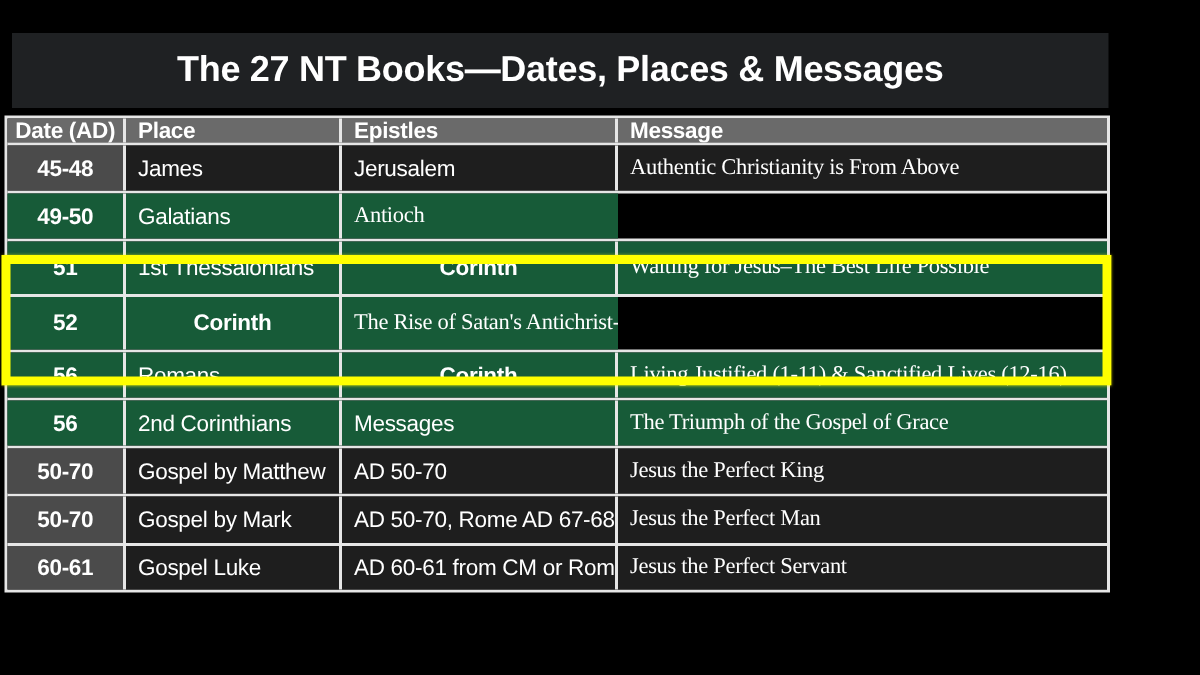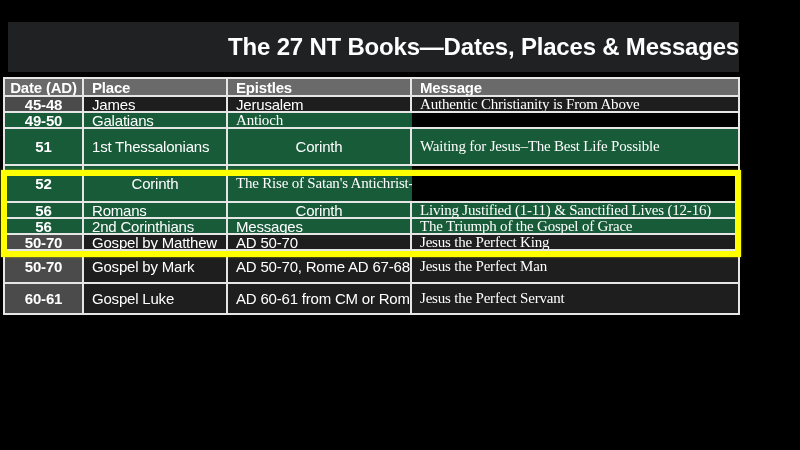--- a/index.html
+++ b/index.html
@@ -10,41 +10,41 @@
     --hl:#ffff00;
     --bw:#e6e6e6;
     --band:#1f2123;
   }
   *{box-sizing:border-box;margin:0;padding:0;}
   html,body{width:800px;height:450px;overflow:hidden;background:#000;
     font-family:"Liberation Sans",sans-serif;-webkit-font-smoothing:antialiased;}
   .stage{position:relative;width:800px;height:450px;background:#000;}
 
   .title-band{position:absolute;left:8px;top:22px;width:731px;height:50px;
-    background:var(--band);display:flex;align-items:center;justify-content:flex-end;}
+    background:var(--band);display:flex;align-items:center;justify-content:center;}
   .title-band .title{color:#fff;font-size:24px;font-weight:700;letter-spacing:-0.2px;}
 
   .nt-table{position:absolute;left:3px;top:77px;width:737px;
     border:2px solid var(--bw);background:#000;}
   .thead,.trow{display:grid;grid-template-columns:79px 144px 184px 1fr;}
   .thead{height:16px;background:var(--headgray);}
   .cell{display:flex;align-items:center;color:#fff;font-size:15px;
     letter-spacing:-0.2px;padding:0 2px 0 8px;overflow:hidden;white-space:nowrap;}
   .thead .cell{font-weight:700;border-right:2px solid var(--bw);}
   .thead .cell:last-child{border-right:none;border-radius:11px;}
   .thead .c-date{justify-content:center;padding:0;}
 
-  .trow{height:16px;border-top:2px solid var(--bw);}
+  .trow{height:32px;border-top:2px solid var(--bw);}
   .trow .cell{border-right:2px solid var(--bw);}
   .trow .cell:last-child{border-right:none;font-family:Liberation Serif, serif;}
   .trow.dark .cell{background:var(--dark);}
   .trow.green .cell{background:var(--green);}
   .trow.dark .c-date{background:var(--dategray);}
   .c-date{justify-content:center;font-weight:700;padding:0;}
-  .c-place.emph{justify-content:center;font-weight:400;padding:0;}
+  .c-place.emph{justify-content:center;font-weight:700;padding:0;}
   .trow.hl{height:37px;}
   .tbody .trow:nth-child(8){height:33px;}
   .tbody .trow:nth-child(9){height:31px;}
   .tbody .trow:nth-child(10){height:36px;}
 
   .highlight-box{position:absolute;left:1px;top:170px;width:740px;height:87px;
     border:6px solid var(--hl);pointer-events:none;z-index:5;
     box-shadow:0 0 2px rgba(255,255,0,.6);}
 </style>
 </head>

